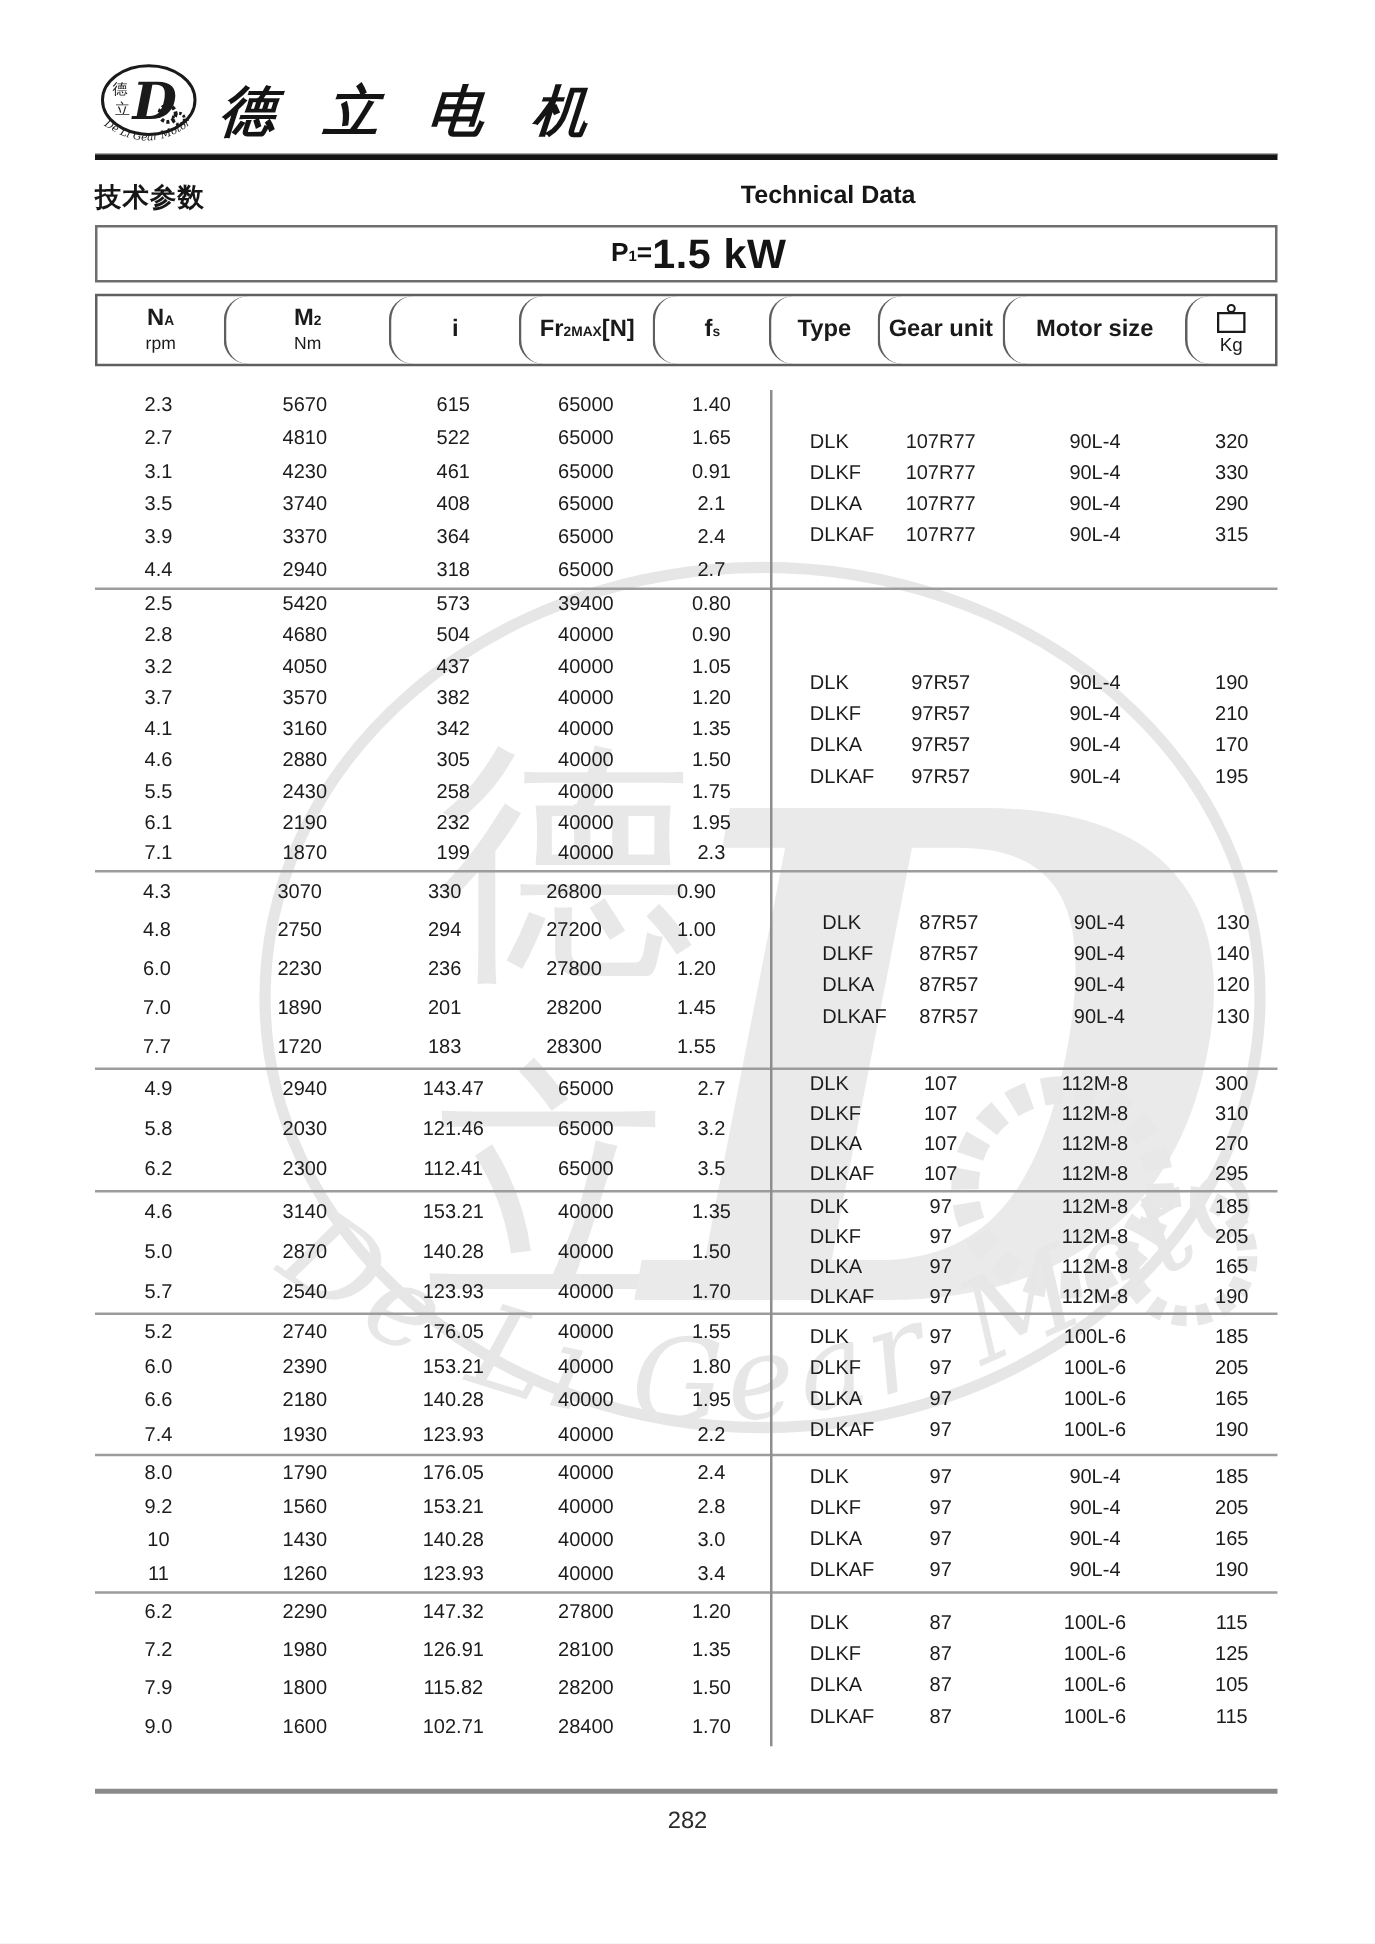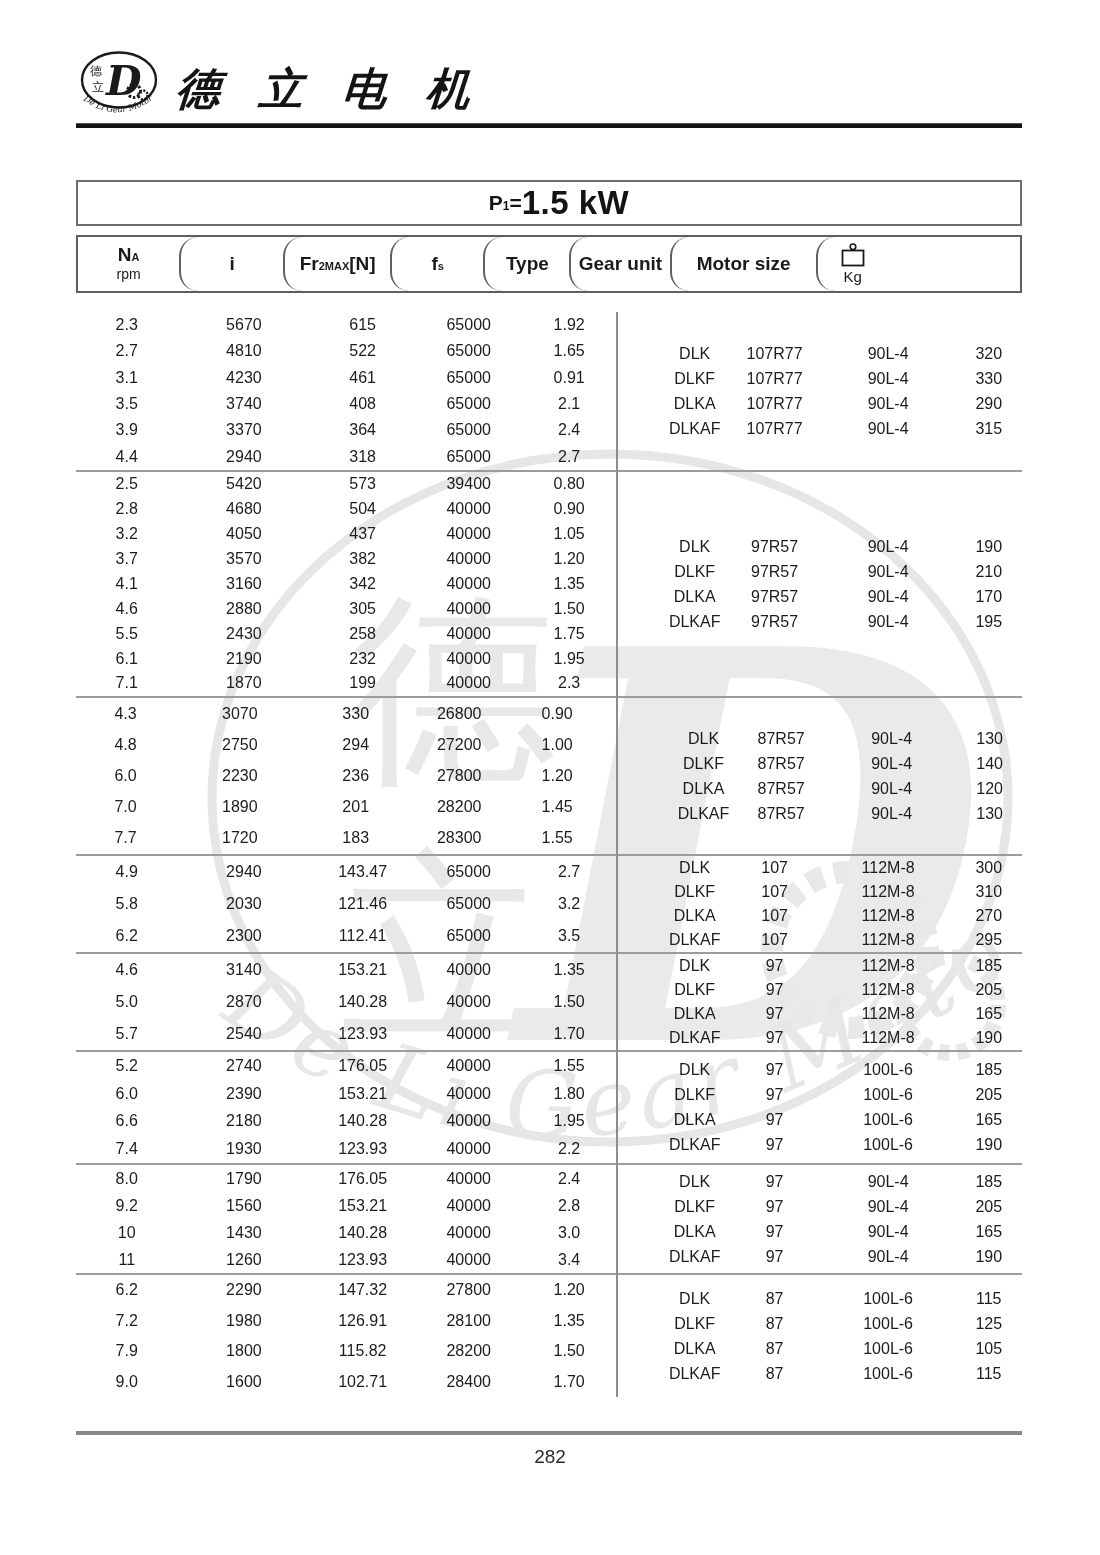--- a/index.html
+++ b/index.html
@@ -70,21 +70,21 @@
   .v-divider{position:absolute;top:0;bottom:0;left:57.07%;width:2px;background:#8d8d8d;}
   .section{display:flex;box-sizing:border-box;}
   .section + .section{border-top:2px solid #9c9c9c;}
   .sec-left{width:57.07%;display:flex;flex-direction:column;justify-content:space-around;}
   .sec-right{width:42.93%;display:flex;flex-direction:column;justify-content:center;}
   .drow{display:flex;align-items:center;}
   .dc{font-size:16px;text-align:center;white-space:nowrap;}
   .dc0{width:18.8%;}.dc1{width:24.6%;}.dc2{width:19.4%;}.dc3{width:19.9%;}.dc4{width:17.3%;}
   .vrow{display:flex;align-items:center;height:25px;}
   .vc{font-size:16px;text-align:center;white-space:nowrap;}
-  .vc0{width:21.3%;text-align:center;padding-left:13px;box-sizing:border-box;margin-left:32px;}
+  .vc0{width:21.3%;text-align:left;padding-left:32px;box-sizing:border-box;}
   .vc1{width:24.7%;}.vc2{width:36.1%;}.vc3{width:17.8%;}
   
   .bottom-rule{position:absolute;left:76px;top:1431px;width:946px;height:4px;background:#8a8a8a;}
   .page-number{
     position:absolute;left:0;top:1446px;width:1100px;
     text-align:center;font-size:19px;color:#2a2a2a;
   }
   
   .watermark-svg{position:absolute;left:160px;top:430px;width:900px;height:840px;opacity:0.55;pointer-events:none;}
   .wm-serif{font-family:"DejaVu Serif", serif;}
@@ -115,30 +115,38 @@
     <circle cx="56" cy="41" r="6.5" fill="none" stroke="#1a1a1a" stroke-width="3" stroke-dasharray="2.5 1.8"></circle>
     <circle cx="65" cy="45" r="4.5" fill="none" stroke="#1a1a1a" stroke-width="2.4" stroke-dasharray="2 1.5"></circle>
     <path id="logo-arc" d="M 5 50 Q 41 76 78 47" fill="none"></path>
     <text font-size="8.5" font-style="italic" fill="#1a1a1a" class="wm-serif">
       <textPath href="#logo-arc">De Li Gear Motor</textPath>
     </text>
   </svg>
   <div class="brand-name">德 立 电 机</div>
   <div class="masthead-rule"></div>
 
+  <div class="titles-row">
+    <span class="title-cn">技术参数</span>
+    <span class="title-en">Technical Data</span>
+  </div>
 
   <div class="power-box">
     <span class="power-symbol"><span>P</span><sub>1</sub><span>=</span></span>
       <span class="power-value">1.5 kW</span>
   </div>
 
   <div class="thead">
     <div class="th th-na">
       <div class="th-main"><span>N</span><sub>A</sub></div>
       <div class="th-unit">rpm</div>
+    </div>
+    <div class="th th-m2">
+      <div class="th-main"><span>M</span><sub>2</sub></div>
+      <div class="th-unit">Nm</div>
     </div>
     <div class="th th-i">
       <div class="th-main">i</div>
     </div>
     <div class="th th-fr">
       <div class="th-main"><span>Fr</span><sub>2MAX</sub><span>[N]</span></div>
     </div>
     <div class="th th-fs">
       <div class="th-main"><span>f</span><sub>s</sub></div>
     </div>
@@ -162,21 +170,21 @@
 
   <div class="tbody">
     <div class="v-divider"></div>
   <div class="section" style="height: 158px;">
         <div class="sec-left">
           <div class="drow">
             <span class="dc dc0">2.3</span>
             <span class="dc dc1">5670</span>
             <span class="dc dc2">615</span>
             <span class="dc dc3">65000</span>
-            <span class="dc dc4">1.92</span>
+            <span class="dc dc4">1.40</span>
           </div>
           <div class="drow">
             <span class="dc dc0">2.7</span>
             <span class="dc dc1">4810</span>
             <span class="dc dc2">522</span>
             <span class="dc dc3">65000</span>
             <span class="dc dc4">1.65</span>
           </div>
           <div class="drow">
             <span class="dc dc0">3.1</span>

